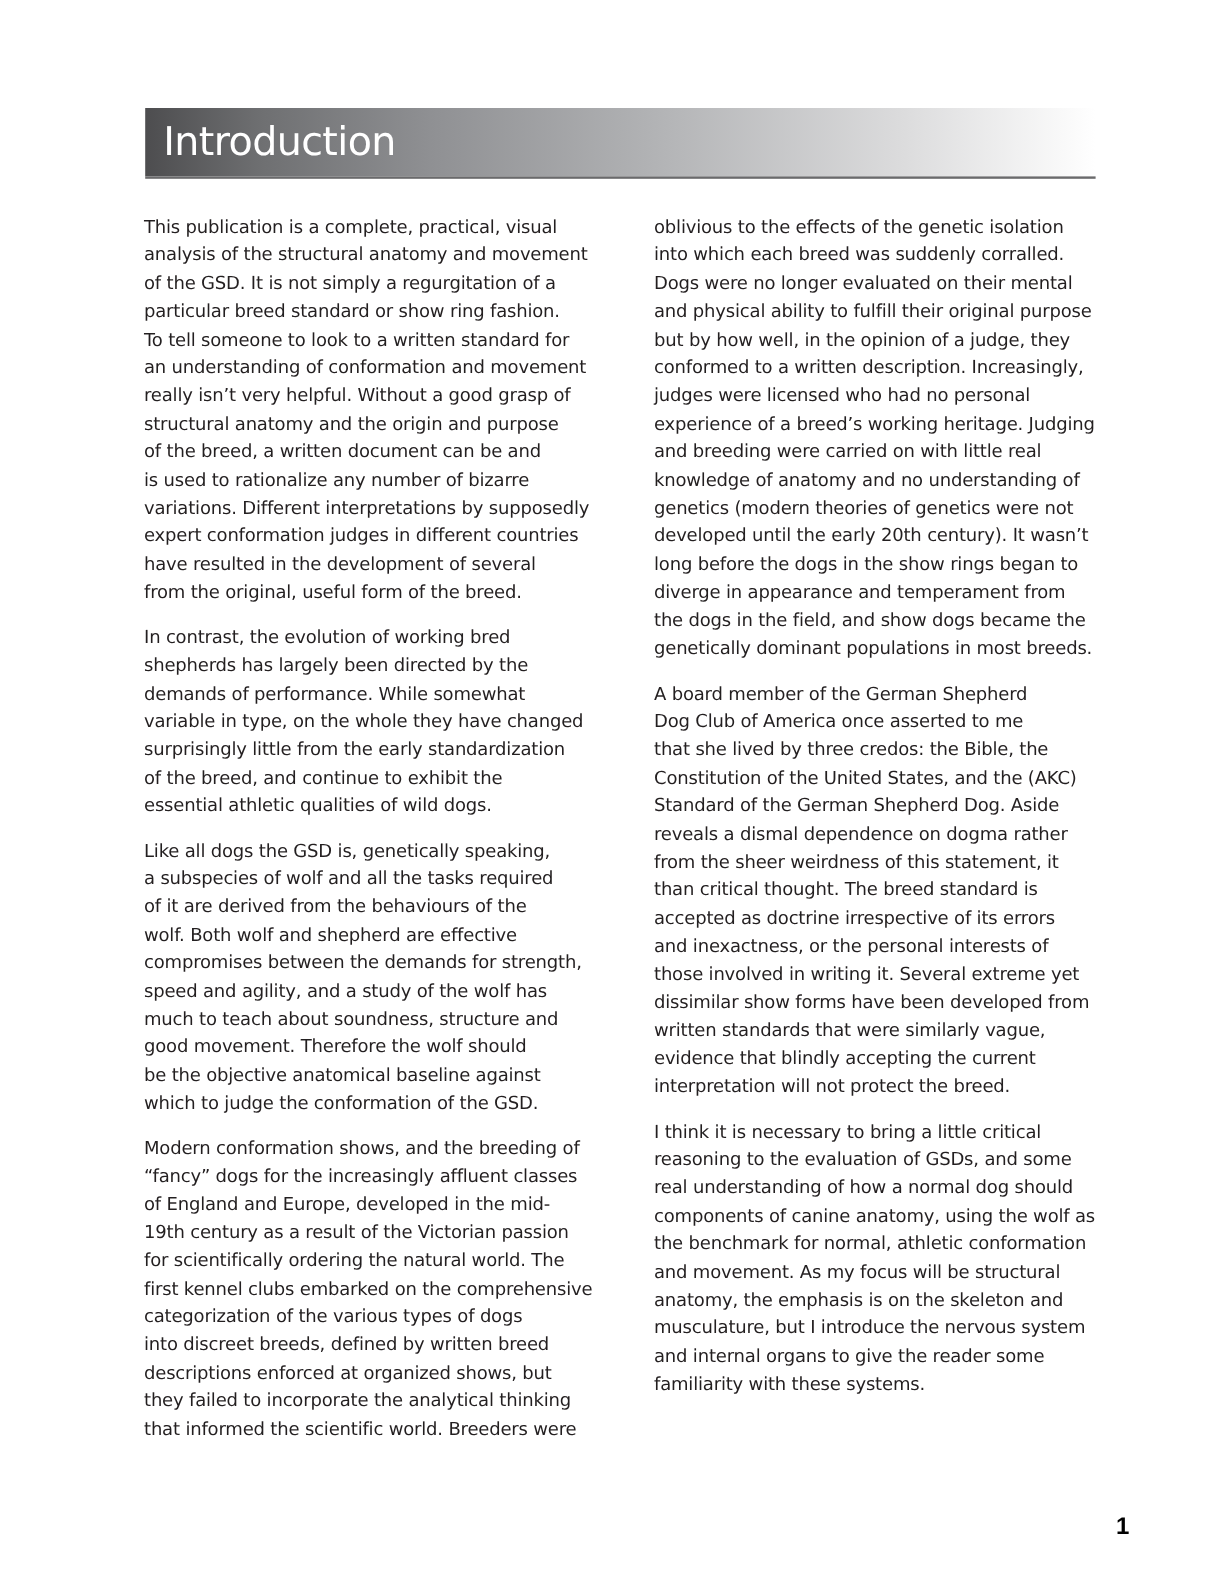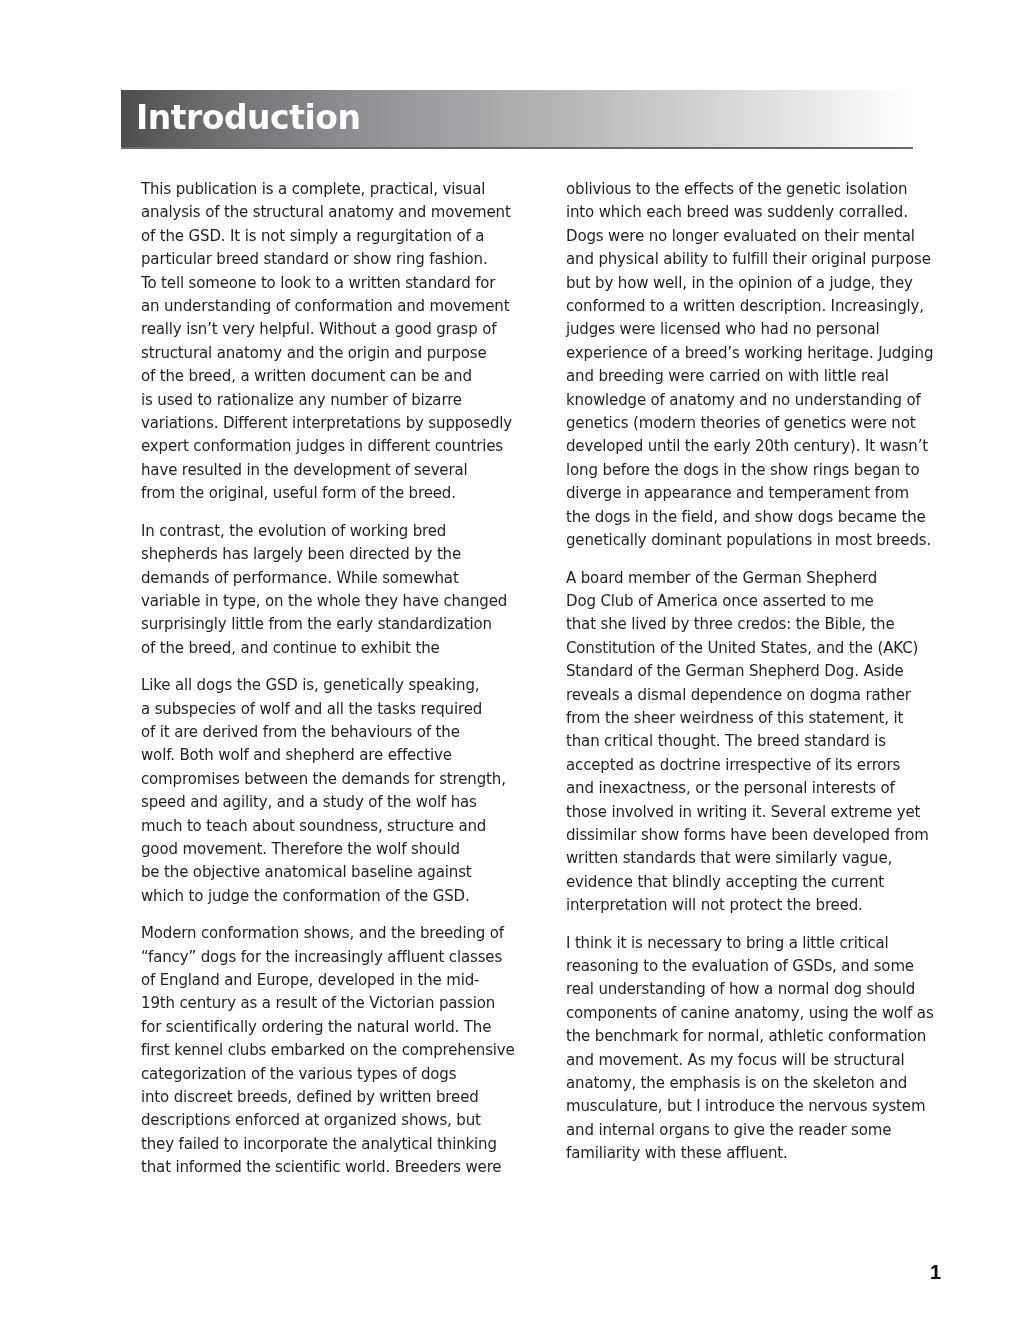--- a/index.html
+++ b/index.html
@@ -4,24 +4,24 @@
 <style>
   html, body { margin: 0; padding: 0; background: #ffffff; }
   body { width: 1024px; height: 1325px; position: relative; overflow: hidden; }
   .header-bar {
     position: absolute; left: 121px; top: 90px; width: 792px; height: 57px;
     background: linear-gradient(to right, #4d4d4f 0%, #6e6f71 12%, #8f9093 30%, #b4b5b7 55%, #dcdcdd 80%, #ffffff 100%);
     border-bottom: 2px solid #6a6a6c;
   }
   .header-title {
     position: absolute; left: 15px; top: 8px;
-    font-family: "DejaVu Sans", sans-serif; font-weight: bold;
+    font-family: "DejaVu Sans", sans-serif; font-weight: normal;
     font-size: 33px; color: #ffffff; letter-spacing: -0.5px;
   }
-  .col { position: absolute; top: 178px; width: 400px; margin-left: 21px; }
+  .col { position: absolute; top: 178px; width: 400px; }
   .col-left { left: 120px; }
   .col-right { left: 545px; }
   .para { margin: 0 0 14px 0; }
   .line {
     font-family: "DejaVu Sans", sans-serif; font-size: 15px;
     line-height: 23.4px; color: #231f20; white-space: nowrap;
     letter-spacing: -0.15px;
   }
   .page-number {
     position: absolute; left: 930px; top: 1261px;
@@ -53,20 +53,21 @@
       <div class="line">have resulted in the development of several</div>
       <div class="line">from the original, useful form of the breed.</div>
     </div>
     <div class="para">
       <div class="line">In contrast, the evolution of working bred</div>
       <div class="line">shepherds has largely been directed by the</div>
       <div class="line">demands of performance. While somewhat</div>
       <div class="line">variable in type, on the whole they have changed</div>
       <div class="line">surprisingly little from the early standardization</div>
       <div class="line">of the breed, and continue to exhibit the</div>
+      <div class="line">essential athletic qualities of wild dogs.</div>
     </div>
     <div class="para">
       <div class="line">Like all dogs the GSD is, genetically speaking,</div>
       <div class="line">a subspecies of wolf and all the tasks required</div>
       <div class="line">of it are derived from the behaviours of the</div>
       <div class="line">wolf. Both wolf and shepherd are effective</div>
       <div class="line">compromises between the demands for strength,</div>
       <div class="line">speed and agility, and a study of the wolf has</div>
       <div class="line">much to teach about soundness, structure and</div>
       <div class="line">good movement. Therefore the wolf should</div>
@@ -126,17 +127,17 @@
     <div class="para">
       <div class="line">I think it is necessary to bring a little critical</div>
       <div class="line">reasoning to the evaluation of GSDs, and some</div>
       <div class="line">real understanding of how a normal dog should</div>
       <div class="line">components of canine anatomy, using the wolf as</div>
       <div class="line">the benchmark for normal, athletic conformation</div>
       <div class="line">and movement. As my focus will be structural</div>
       <div class="line">anatomy, the emphasis is on the skeleton and</div>
       <div class="line">musculature, but I introduce the nervous system</div>
       <div class="line">and internal organs to give the reader some</div>
-      <div class="line">familiarity with these affluent.</div>
+      <div class="line">familiarity with these systems.</div>
     </div>
   </div>
 
 <div class="page-number">1</div>
 
 </body></html>

